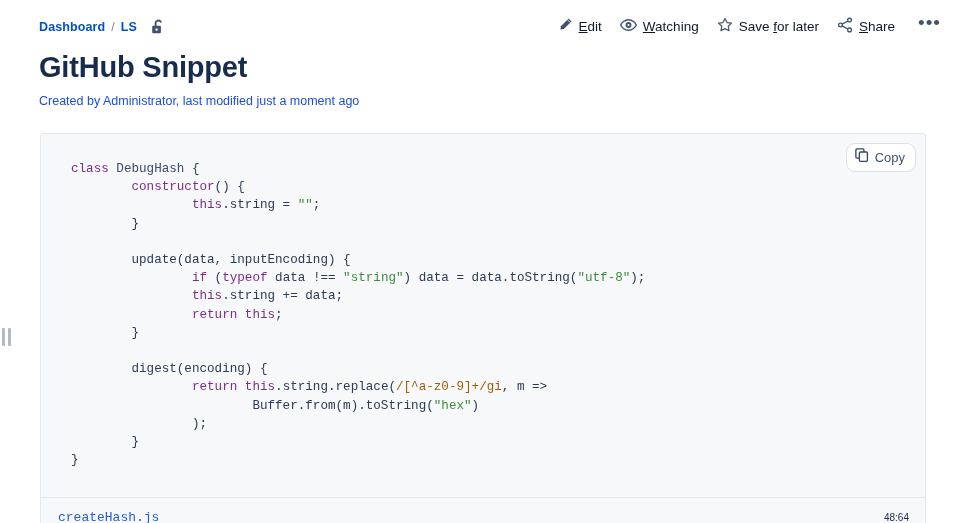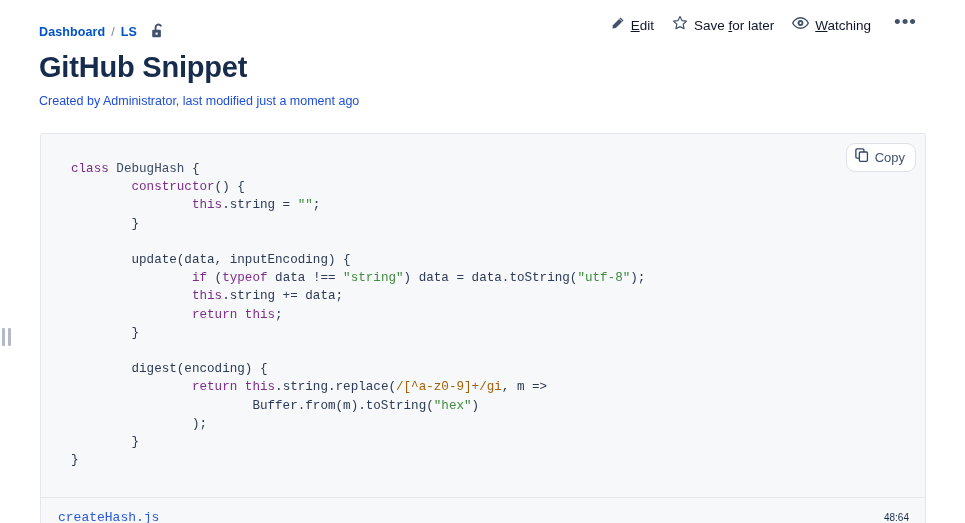--- a/index.html
+++ b/index.html
@@ -41,23 +41,23 @@
   #page {
     position: absolute;
     left: 0; top: 0;
     width: 965px;
     padding: 0;
   }
 
   
   .header-row {
     display: flex;
-    align-items: flex-end;
+    align-items: center;
     justify-content: space-between;
-    padding: 14px 40px 0 39px;
+    padding: 14px 16px 0 39px;
     height: 26px;
   }
   .breadcrumbs {
     display: flex;
     align-items: center;
     font-size: 12.5px;
     line-height: 16px;
   }
   .crumb {
     color: #0052CC;
@@ -232,38 +232,49 @@
           <svg width="15" height="15" viewBox="0 0 16 16" aria-hidden="true">
             <path d="M11.3 1.6l3.1 3.1-8.2 8.2-3.6.5.5-3.6 8.2-8.2z" fill="#42526E"></path>
             <path d="M10.0 2.9l3.1 3.1" stroke="#fff" stroke-width="0.9"></path>
           </svg>
         </span>
         <span class="lbl"><u>E</u><span>dit</span></span>
       </button>
 
       <button class="action">
         <span>
-          <svg width="16" height="16" viewBox="0 0 18 18" aria-hidden="true">
-            <path d="M9 1.6l2.25 4.7 5.05.62-3.7 3.5.96 5.04L9 13.06l-4.56 2.4.96-5.04-3.7-3.5 5.05-.62L9 1.6z" fill="none" stroke="#42526E" stroke-width="1.35" stroke-linejoin="round"></path>
-          </svg>
-        </span>
-        <span class="lbl"><span>Save </span><u>f</u><span>or later</span></span>
-      </button>
-
-      <button class="action">
-        <span>
           <svg width="17" height="14" viewBox="0 0 18 14" aria-hidden="true">
             <path d="M9 1.4c4 0 7.3 3.1 8.2 5.6C16.3 9.5 13 12.6 9 12.6S1.7 9.5.8 7C1.7 4.5 5 1.4 9 1.4z" fill="none" stroke="#42526E" stroke-width="1.5"></path>
             <circle cx="9" cy="7" r="3.1" fill="#42526E"></circle>
             <circle cx="9" cy="7" r="1.15" fill="#ffffff"></circle>
           </svg>
         </span>
         <span class="lbl"><u>W</u><span>atching</span></span>
       </button>
 
+      <button class="action">
+        <span>
+          <svg width="16" height="16" viewBox="0 0 18 18" aria-hidden="true">
+            <path d="M9 1.6l2.25 4.7 5.05.62-3.7 3.5.96 5.04L9 13.06l-4.56 2.4.96-5.04-3.7-3.5 5.05-.62L9 1.6z" fill="none" stroke="#42526E" stroke-width="1.35" stroke-linejoin="round"></path>
+          </svg>
+        </span>
+        <span class="lbl"><span>Save </span><u>f</u><span>or later</span></span>
+      </button>
+
+      <button class="action">
+        <span>
+          <svg width="16" height="16" viewBox="0 0 18 18" aria-hidden="true">
+            <circle cx="14.1" cy="3.5" r="2.1" fill="none" stroke="#42526E" stroke-width="1.5"></circle>
+            <circle cx="3.9" cy="9.0" r="2.1" fill="none" stroke="#42526E" stroke-width="1.5"></circle>
+            <circle cx="14.1" cy="14.5" r="2.1" fill="none" stroke="#42526E" stroke-width="1.5"></circle>
+            <path d="M5.8 8.0l6.4-3.5M5.8 10.0l6.4 3.5" stroke="#42526E" stroke-width="1.5"></path>
+          </svg>
+        </span>
+        <span class="lbl"><u>S</u><span>hare</span></span>
+      </button>
 
       <button class="action more">•••</button>
     </div>
   </div>
 
   <div class="title-block">
     <h1 id="page-title">GitHub Snippet</h1>
     <div class="byline">Created by Administrator, last modified just a moment ago</div>
   </div>
 

